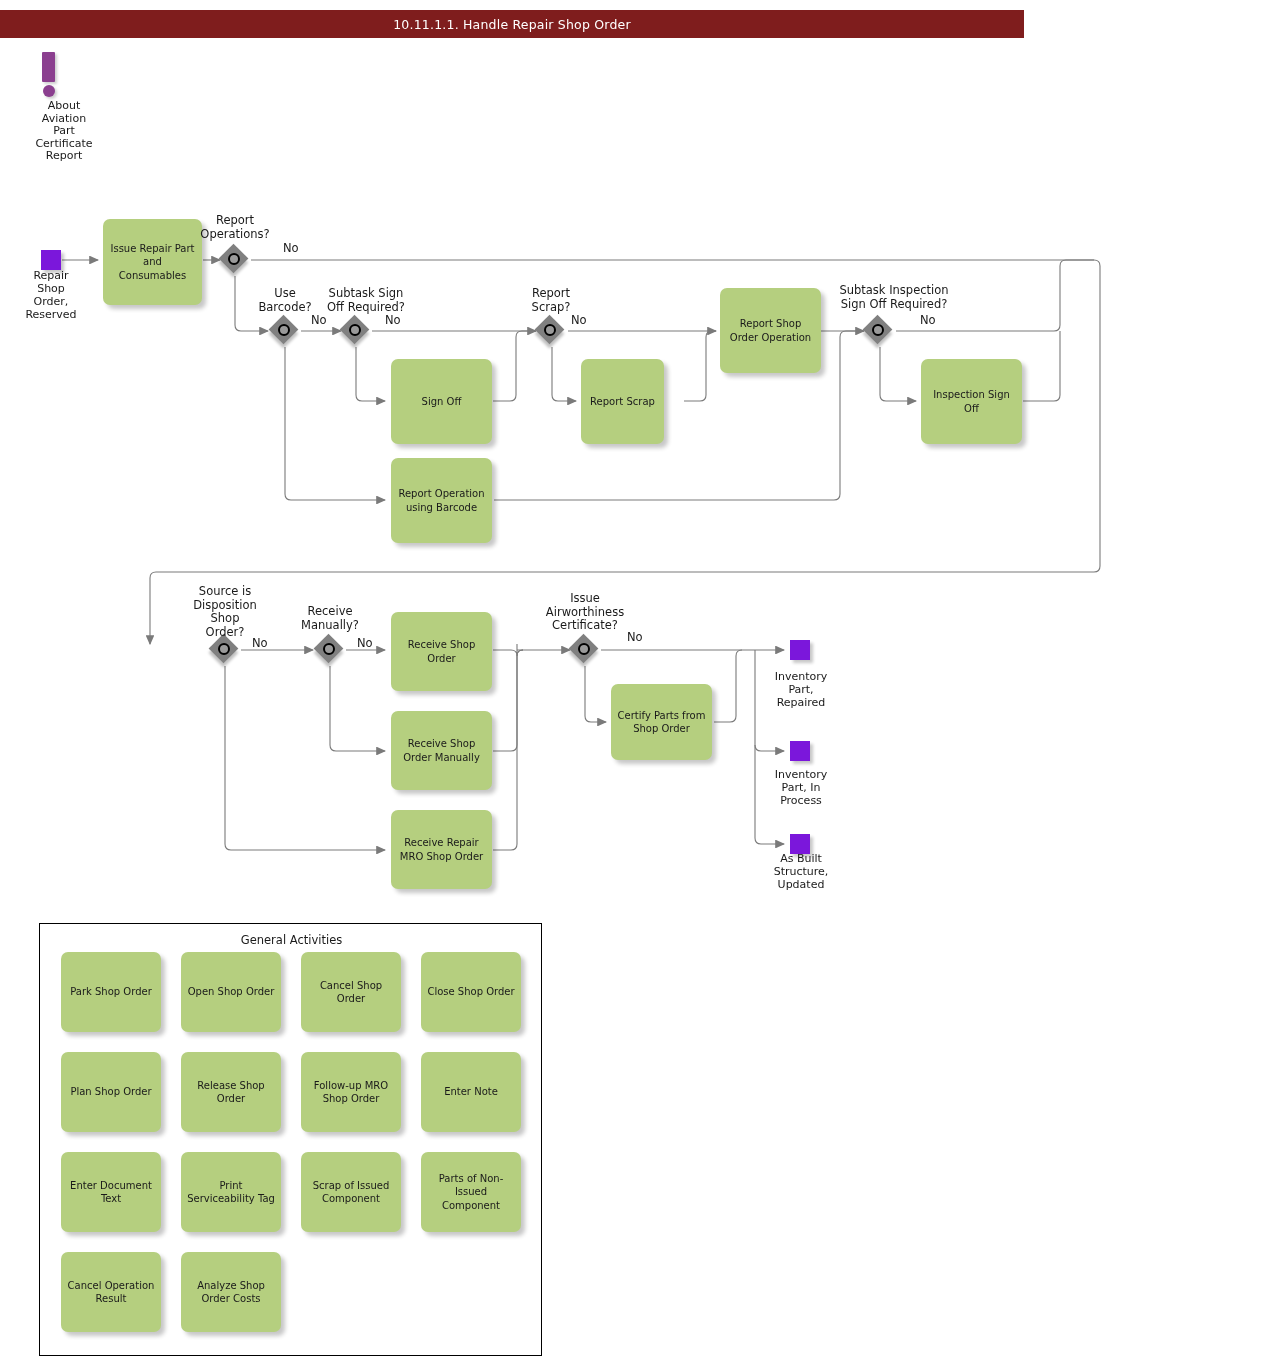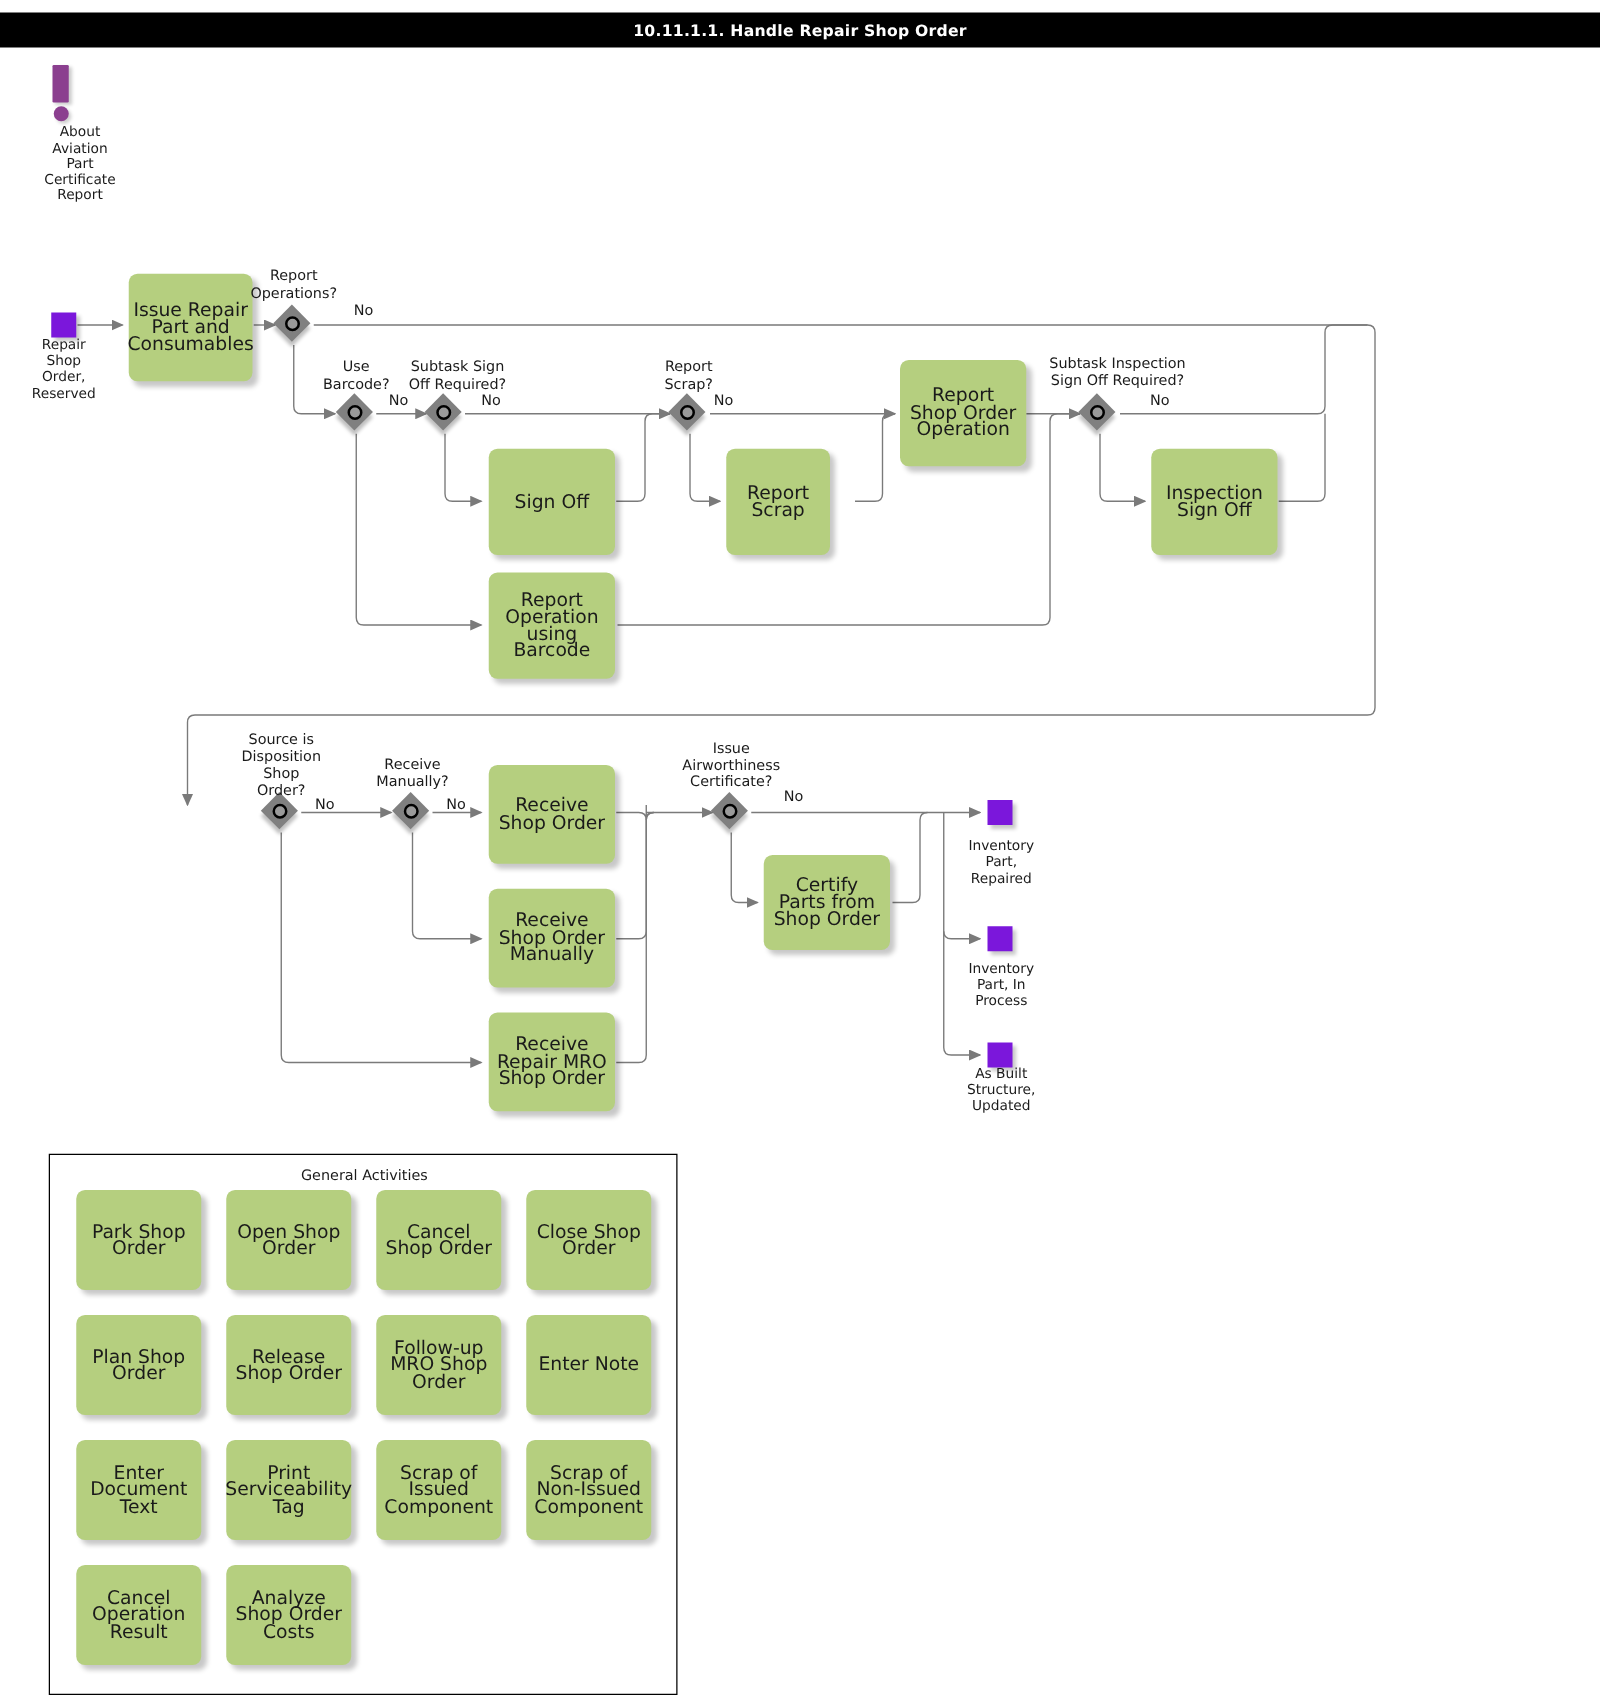--- a/index.html
+++ b/index.html
@@ -12,25 +12,25 @@
     height: 1365px;
     position: relative;
     font-family: "DejaVu Sans", sans-serif;
     overflow: hidden;
   }
 
   
   #title-bar {
     position: absolute;
     left: 0; top: 10px;
-    width: 1280px; height: 28px;
-    background: #000000;
+    width: 1024px; height: 28px;
+    background: #7f1d1d;
     color: #ffffff;
     font-size: 12.5px;
-    font-weight: bold;
+    font-weight: normal;
     display: flex;
     align-items: center;
     justify-content: center;
     letter-spacing: 0.2px;
   }
 
   
   #connectors {
     position: absolute;
     left: 0; top: 0;
@@ -47,21 +47,21 @@
   .node {
     position: absolute;
   }
 
   
   .task {
     background: #B5CF7F;
     border-radius: 7px;
     box-shadow: 4px 4px 4px rgba(0,0,0,0.22);
     color: #1a1a1a;
-    font-size: 15px;
+    font-size: 10px;
     line-height: 13.5px;
     display: flex;
     align-items: center;
     justify-content: center;
     text-align: center;
     padding: 3px 5px;
     box-sizing: border-box;
   }
 
   
@@ -414,21 +414,21 @@
     <div class="task ga-cell">
         <span>Enter Document Text</span>
       </div>
     <div class="task ga-cell">
         <span>Print Serviceability Tag</span>
       </div>
     <div class="task ga-cell">
         <span>Scrap of Issued Component</span>
       </div>
     <div class="task ga-cell">
-        <span>Scrap of Non-Issued Component</span>
+        <span>Parts of Non-Issued Component</span>
       </div>
 
     <div class="task ga-cell">
         <span>Cancel Operation Result</span>
       </div>
     <div class="task ga-cell">
         <span>Analyze Shop Order Costs</span>
       </div>
   </div>
 </div>

